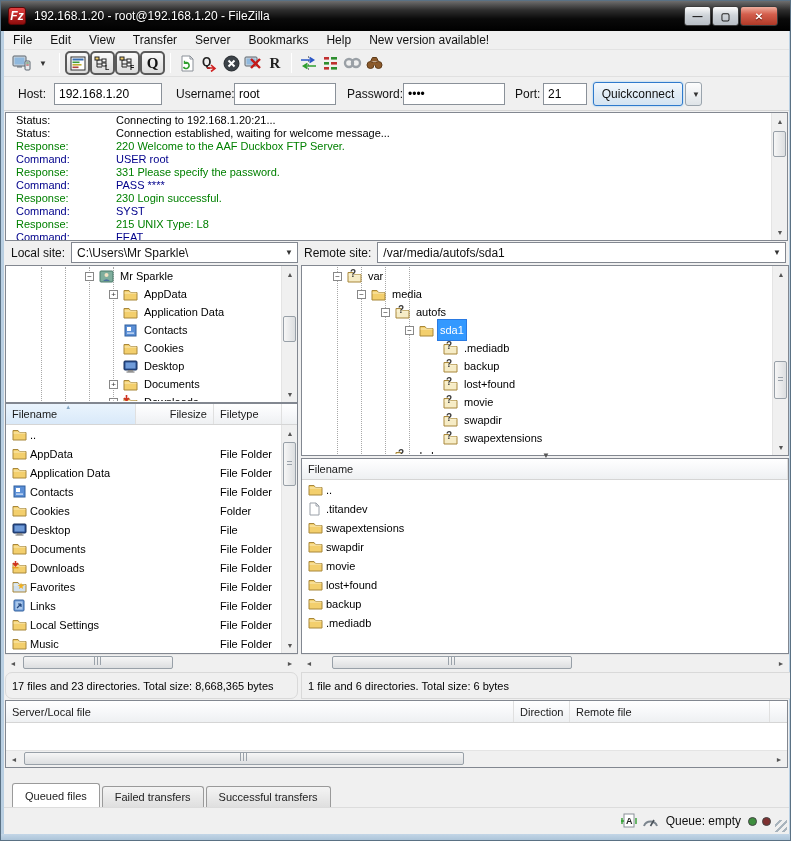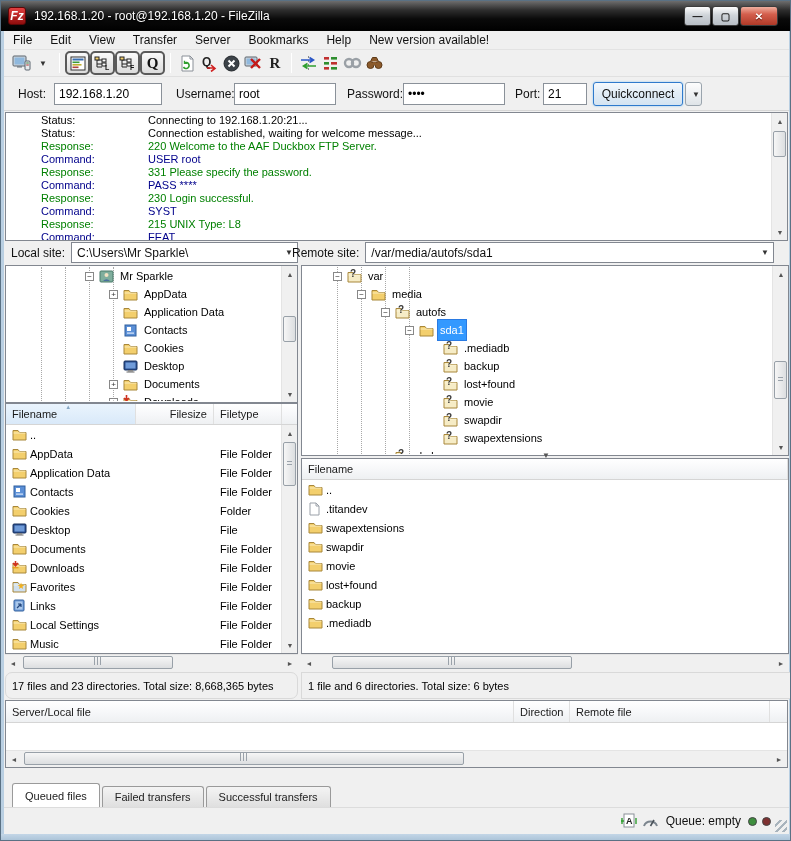--- a/index.html
+++ b/index.html
@@ -32,21 +32,21 @@
   
   #quickbar{position:absolute;left:0;top:46px;width:785px;height:34px;background:#f0f0f0;border-bottom:1px solid #d6d6d6;font-size:12px;color:#111;}
   .qc-label{position:absolute;top:10px;}
   .qc-input{position:absolute;top:6px;height:22px;border:1px solid #8a9199;background:#fff;font-size:12px;padding:0 4px;color:#000;}
   #qc-btn{position:absolute;left:589px;top:5px;width:90px;height:24px;border:1px solid #2f7acc;border-radius:3px;
     background:linear-gradient(#f4f9fd,#e3edf6 45%,#d4e4f2);font-size:12px;color:#111;box-shadow:0 0 2px #7fc0f2;}
   #qc-drop{position:absolute;left:681px;top:5px;width:17px;height:24px;border:1px solid #9aa4ad;border-radius:3px;background:linear-gradient(#fdfdfd,#dfe4e8);font-size:8px;color:#333;}
   
   #log{position:absolute;left:1px;top:81px;width:783px;height:129px;background:#fff;border:1px solid #828790;overflow:hidden;}
   .log-line{display:flex;font-size:11px;line-height:13px;white-space:nowrap;}
-  .log-label{width:110px;flex:0 0 110px;padding-left:3px;margin-left:32px;}
+  .log-label{width:110px;flex:0 0 110px;padding-left:10px;}
   .t-status{color:#000;}
   .t-response{color:#008000;}
   .t-command{color:#00008b;}
   
   .vscroll{position:absolute;width:16px;background:#f0f0f0;border-left:1px solid #e4e4e4;}
   .vscroll .sb-btn,.hscroll .sb-btn{height:16px;width:16px;display:flex;align-items:center;justify-content:center;font-size:7px;color:#555;background:#f0f0f0;}
   .sb-track{position:relative;flex:1;}
   .sb-thumb{position:absolute;left:1px;width:13px;border:1px solid #98a0a8;border-radius:2px;
     background:linear-gradient(90deg,#f6f6f6,#dcdee0);}
   .sb-thumb .grip{position:absolute;left:3px;right:3px;top:50%;margin-top:-3px;height:6px;
@@ -301,21 +301,21 @@
       </div>
     </div>
 
     <div class="sitebar" style="left:1px;width:293px;">
       <span style="padding:0 6px;">Local site:</span>
       <div class="sitecombo">
         <span>C:\Users\Mr Sparkle\</span>
         <span class="caret">▼</span>
       </div>
     </div>
-    <div class="sitebar" style="left:282px;width:488px;">
+    <div class="sitebar" style="left:294px;width:488px;">
       <span style="padding:0 6px;">Remote site:</span>
       <div class="sitecombo">
         <span>/var/media/autofs/sda1</span>
         <span class="caret">▼</span>
       </div>
     </div>
 
     <div class="tree" style="left:1px;top:234px;width:293px;height:138px;">
       <div class="tree-inner" id="local-tree">
           <div class="guide" style="left: 34px;"></div>

